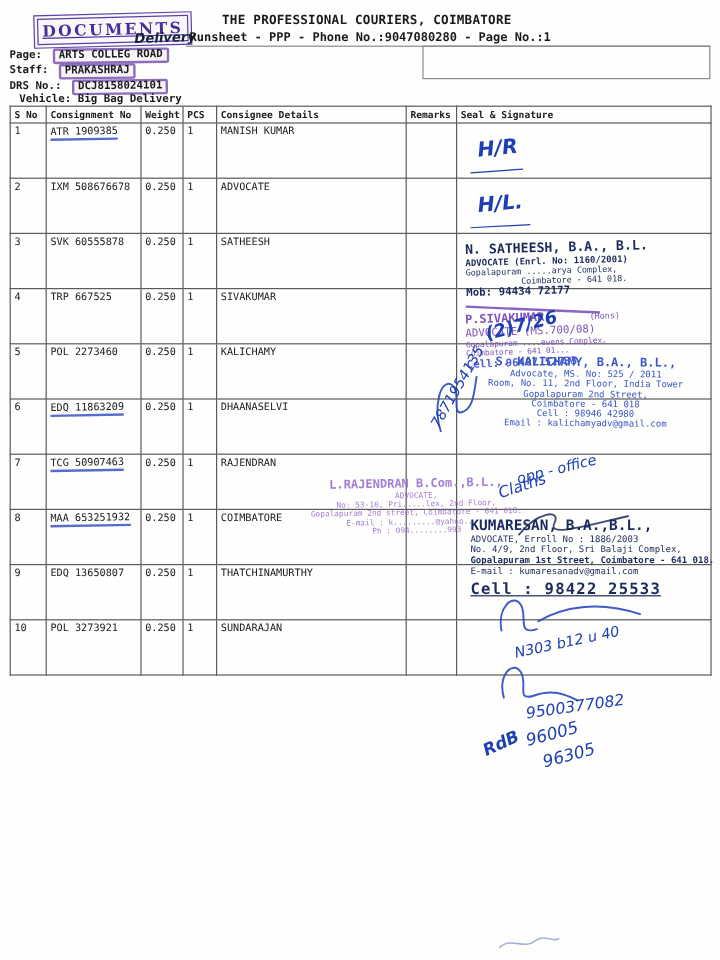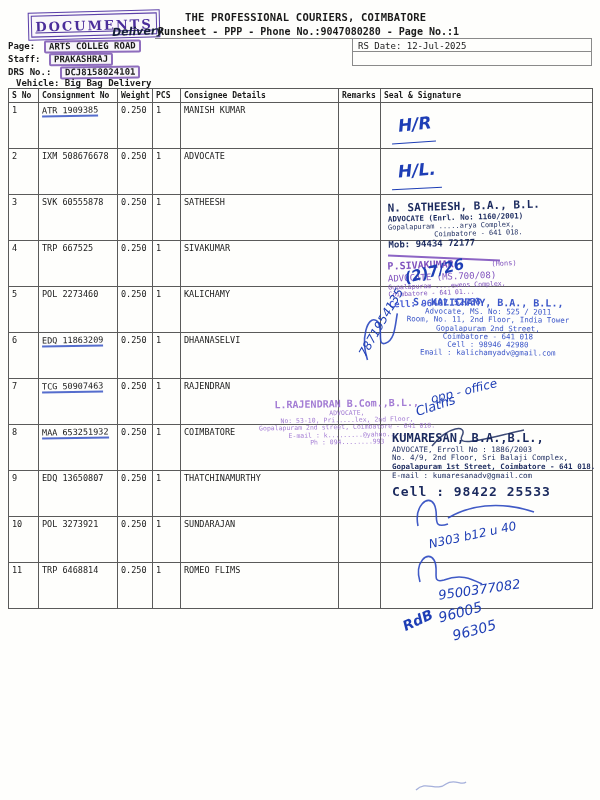--- a/index.html
+++ b/index.html
@@ -46,21 +46,21 @@
   
   .stamp { position:absolute; line-height:1.15; }
   .stamp .l { white-space:nowrap; }
   .s6  { font-size:6.5px; }
   .s7  { font-size:7px; }
   .s75 { font-size:7.5px; }
   .s9  { font-size:9px; }
   .s10 { font-size:10px; }
   .s11 { font-size:11px; }
   .s12 { font-size:12px; }
-  .s13 { font-size:13px; }
+  .s13 { font-size:13px;text-decoration:underline; }
   .navy { color:#1b2a5e; }
   .blue { color:#3a55c8; }
   .purp { color:#8053be; }
   .lilac{ color:#9a6fd0; }
   .ctr { text-align:center; }
   .mark { position:absolute; font-family:"DejaVu Sans", sans-serif; font-style:italic; color:#1e3eb5; }
   .pen-rule { position:absolute; border-top:1.6px solid #1e3eb5; }
   .strike { position:absolute; border-top:2px solid rgba(128,83,190,0.9); transform:rotate(2.5deg); }
   svg.sig { position:absolute; overflow:visible; }
 </style>
@@ -69,21 +69,20 @@
 
 <div class="page">
 
   <div class="abs doc-stamp">DOCUMENTS</div>
   <div class="abs hw hw-delivery">Delivery</div>
   <div class="abs title">THE PROFESSIONAL COURIERS, COIMBATORE</div>
   <div class="abs runline">Runsheet - PPP - Phone No.:9047080280 - Page No.:1</div>
   <div class="abs hdr-rule"></div>
 
   <div class="abs rs-box">
-    <div class="row">RS Date: 12-Jul-2025</div>
   </div>
 
   <div class="abs meta" style="top:40px">
     <span>Page:</span>
     <span class="pbox">ARTS COLLEG ROAD</span>
   </div>
   <div class="abs meta" style="top:53px">
     <span>Staff:</span>
     <span class="pbox">PRAKASHRAJ</span>
   </div>
@@ -201,29 +200,20 @@
     </tr>
         <tr>
       <td><span>10</span></td>
       <td><span>POL 3273921</span></td>
       <td><span>0.250</span></td>
       <td><span>1</span></td>
       <td><span>SUNDARAJAN</span></td>
       <td><span></span></td>
       <td></td>
     </tr>
-        <tr>
-      <td><span>11</span></td>
-      <td><span>TRP 6468814</span></td>
-      <td><span>0.250</span></td>
-      <td><span>1</span></td>
-      <td><span>ROMEO FLIMS</span></td>
-      <td><span></span></td>
-      <td></td>
-    </tr>
       </tbody>
   </table>
 
   <div class="mark b" style="left:398px; top:114px; font-size:17px; transform:rotate(-6deg);">H/R</div>
   <div class="pen-rule" style="left:392px; top:142px; width:44px; transform:rotate(-4deg);"></div>
   <div class="mark b" style="left:398px; top:160px; font-size:17px; transform:rotate(-5deg);">H/L.</div>
   <div class="pen-rule" style="left:392px; top:188px; width:50px; transform:rotate(-3deg);"></div>
 
   <div class="stamp navy" style="left:388px; top:200px; width:205px; transform:rotate(-1.5deg);">
     <div class="l b s11">N. SATHEESH, B.A., B.L.</div>

